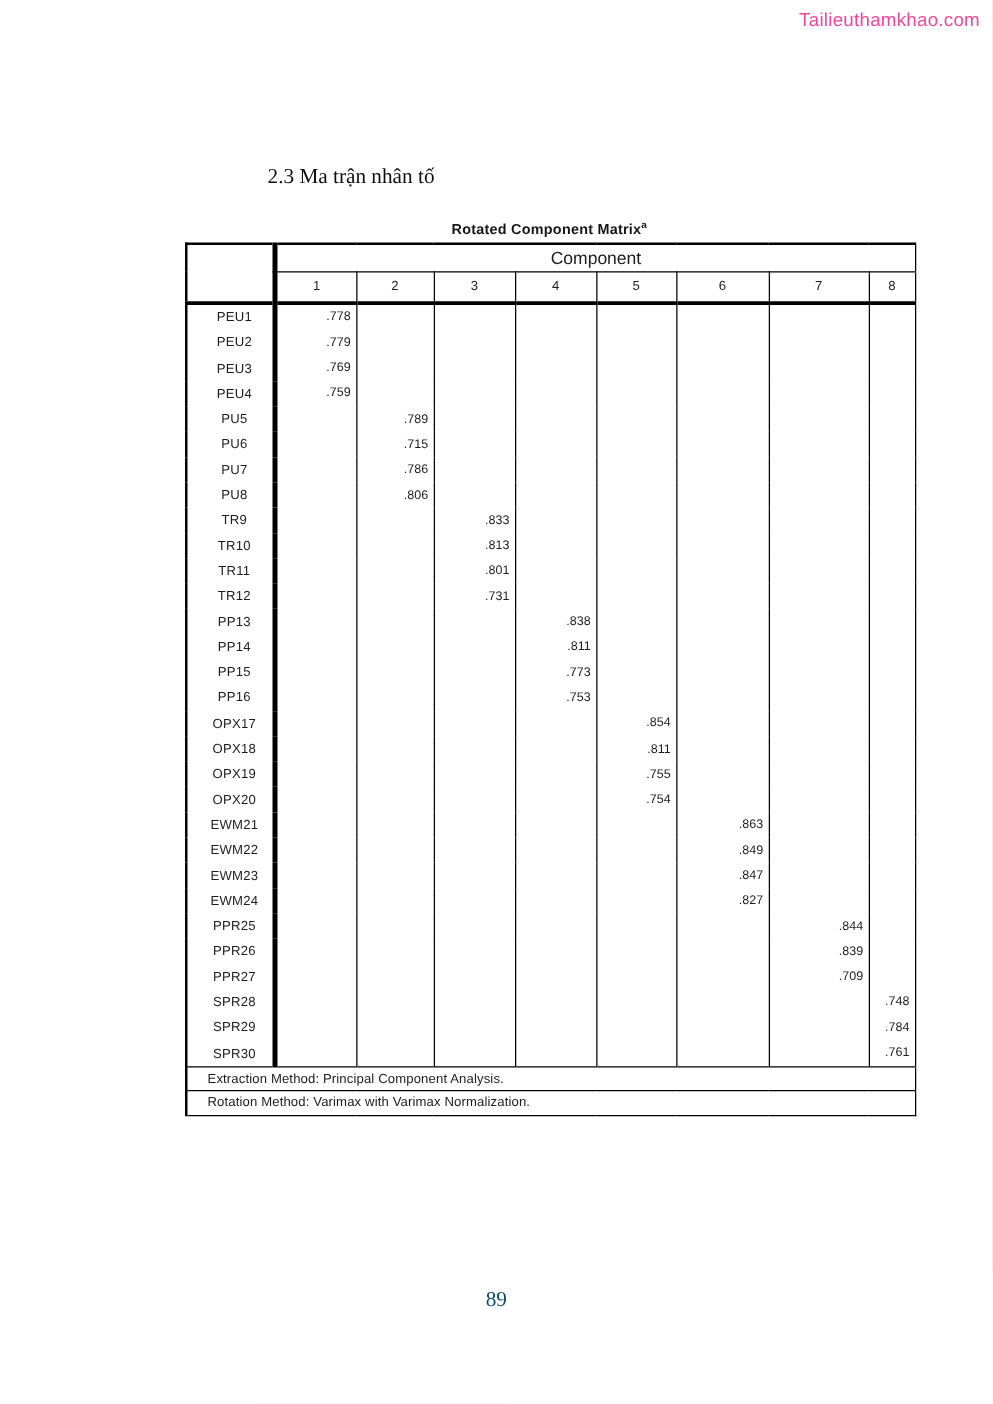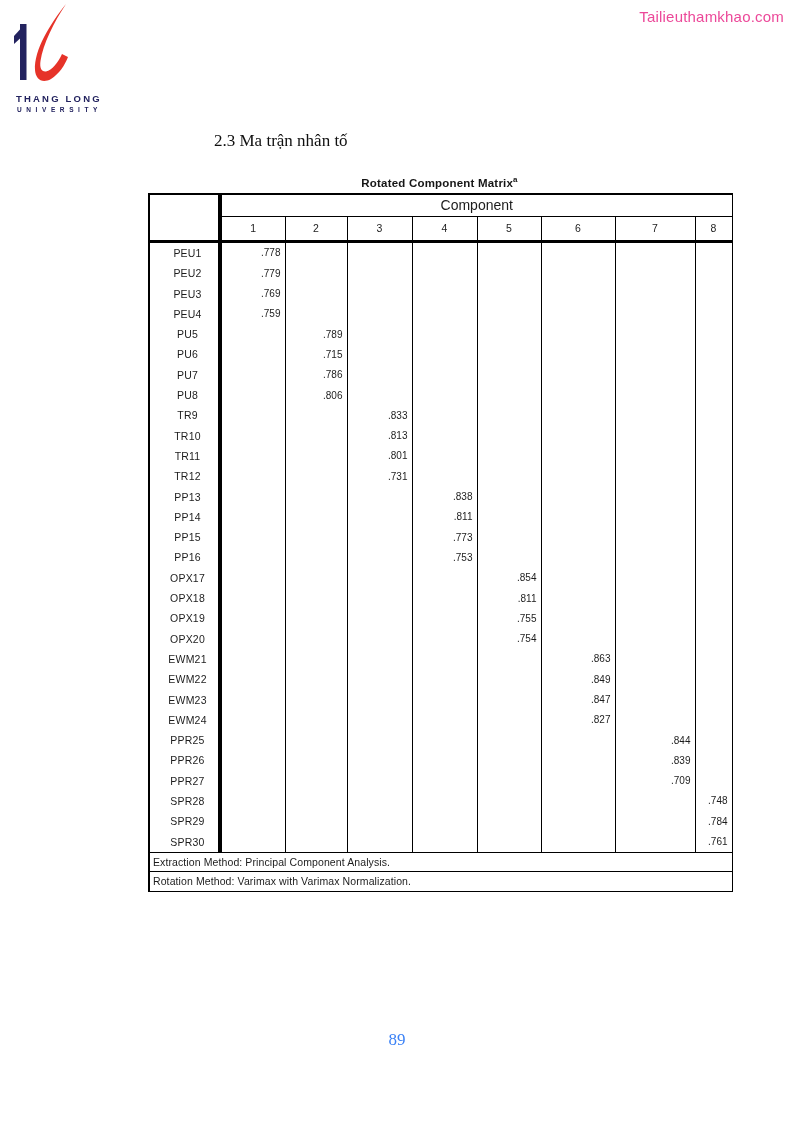--- a/index.html
+++ b/index.html
@@ -78,46 +78,35 @@
   }
   tbody td.cell{
     text-align:right;padding-right:4px;
     border-left:1px solid #000;
     font-size:10px;
   }
   tbody td.cell.c1{border-left:none;}
   tr.footrow td{
     border-top:1px solid #000;
     text-align:left;height:18.5px;
-    padding-left:3px;font-size:10.5px;
+    padding-left:16px;font-size:10.5px;
     letter-spacing:0.1px;
   }
   
   .pagenum{
     position:absolute;left:0;top:1030px;width:794px;
     text-align:center;font-family:"Liberation Serif",serif;
-    font-size:17px;color:#3b82f6;
+    font-size:17px;color:#0c4a6e;
   }
 </style>
 </head>
 <body>
 
 <div class="page">
 
-  <div class="logo">
-    <svg width="78" height="88" viewBox="0 0 78 88">
-
-      <polygon points="2,32 13,20 13,30 2,40" fill="#23235f"></polygon>
-      <rect x="8" y="20" width="6.5" height="56" fill="#23235f"></rect>
-
-      <path d="M54 0 C 38 20, 22 46, 23 66 C 23.5 75, 30 80, 39 75 C 47 70, 53 61, 56 53 L 50 50 C 46 59, 40 66, 34 67.5 C 29.5 68, 27.5 64, 28.5 57 C 31 40, 42 18, 54 0 Z" fill="#e63329"></path>
-    </svg>
-    <div class="logo-text1">THANG LONG</div>
-    <div class="logo-text2">UNIVERSITY</div>
-  </div>
 
   <div class="watermark">Tailieuthamkhao.com</div>
 
   <div class="heading">2.3 Ma trận nhân tố</div>
 
   <div class="matrix-wrap">
     <div class="matrix-title">
       <span>Rotated Component Matrix</span><sup>a</sup>
     </div>
     <table class="matrix">

